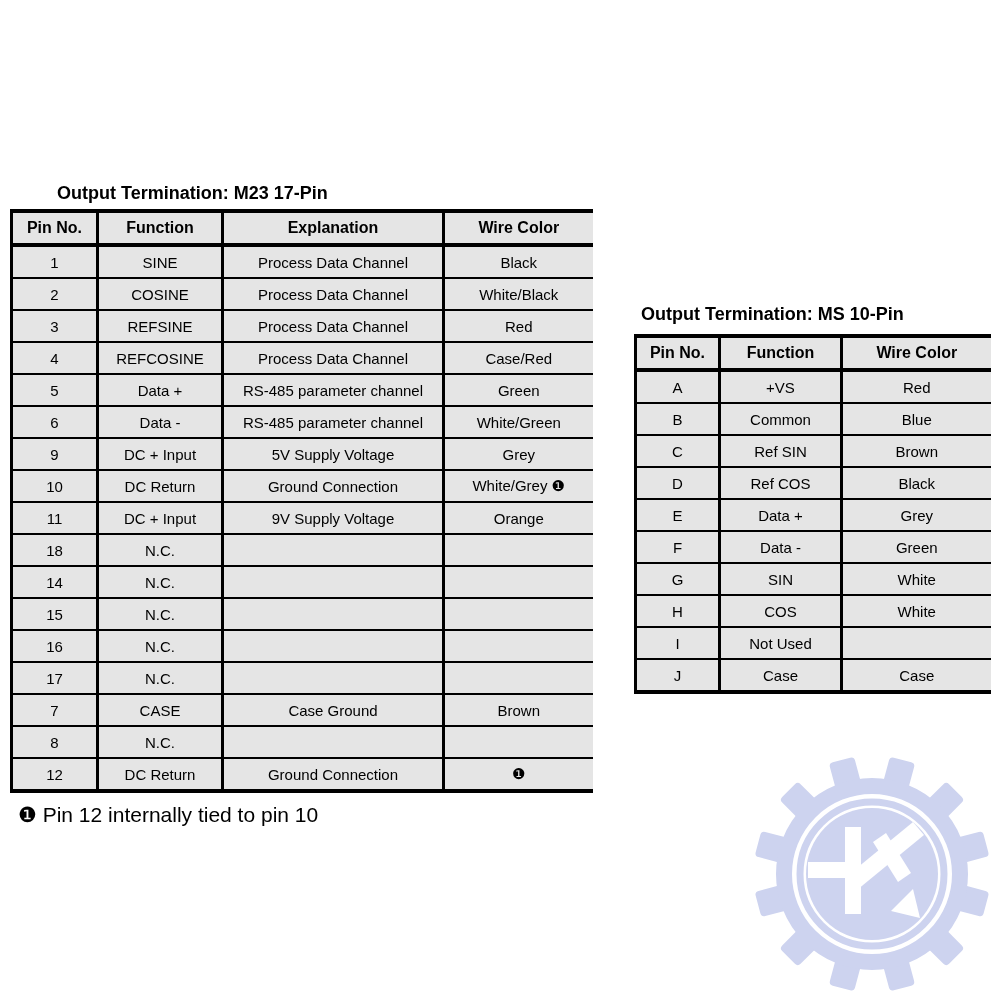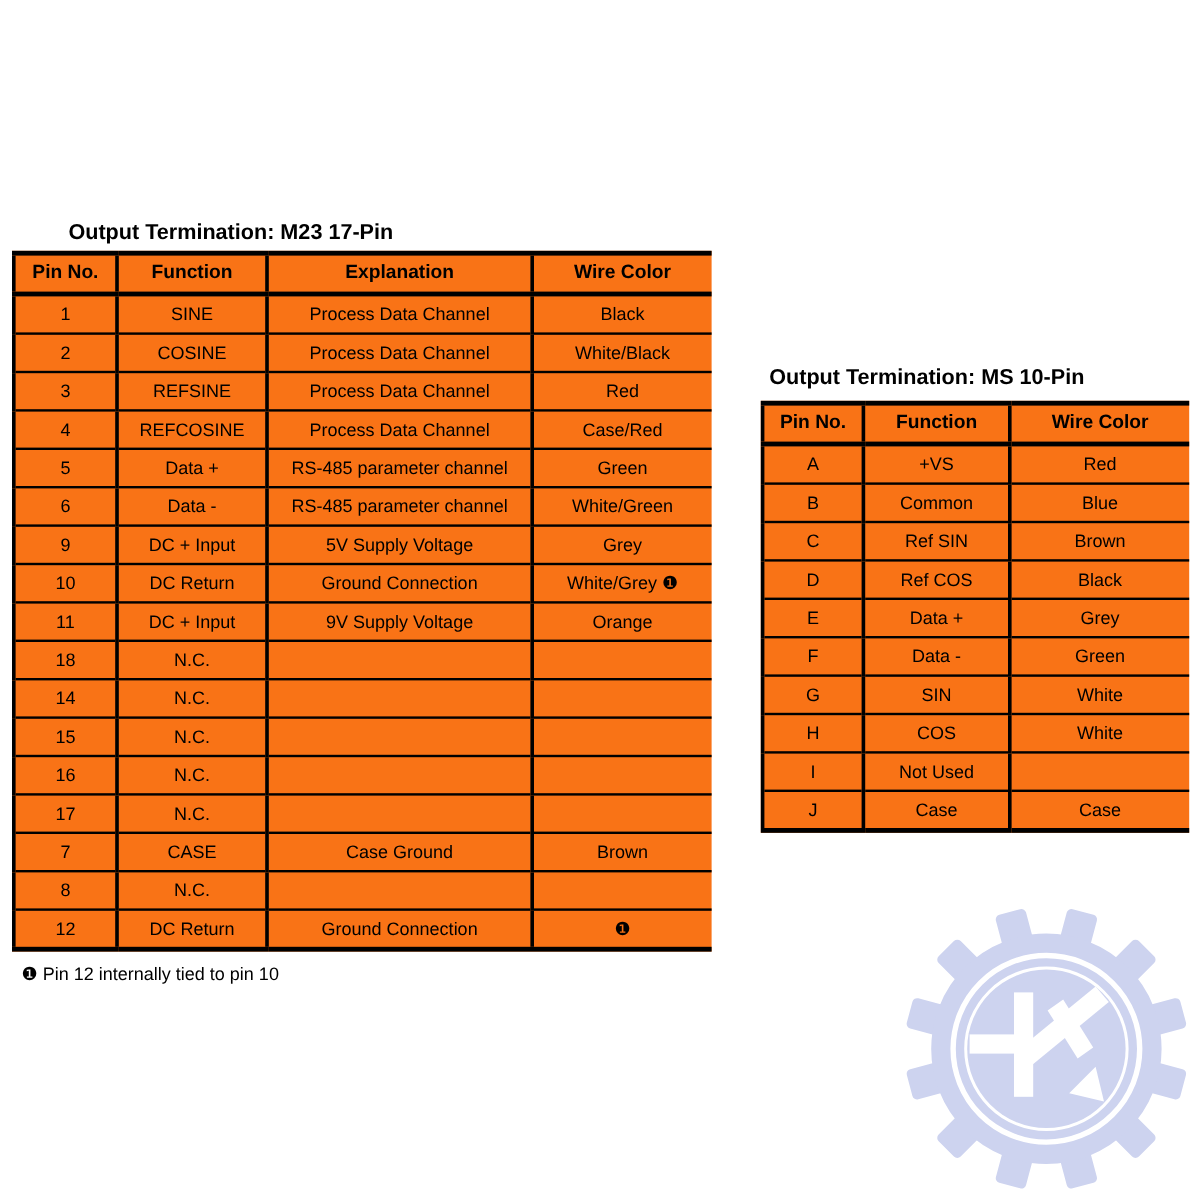--- a/index.html
+++ b/index.html
@@ -14,21 +14,21 @@
   .doc-title {
     position: absolute;
     font-size: 18px;
     font-weight: bold;
     white-space: nowrap;
   }
   table.pin-table {
     position: absolute;
     border-collapse: collapse;
     table-layout: fixed;
-    background: #f97316;
+    background: #e5e5e5;
   }
   table.pin-table th {
     border: 3px solid #000;
     border-top-width: 4px;
     border-bottom-width: 4px;
     font-size: 16px;
     font-weight: bold;
     height: 30px;
     padding: 0;
     text-align: center;
@@ -43,21 +43,21 @@
     padding: 0;
     text-align: center;
     vertical-align: middle;
     white-space: nowrap;
   }
   table.pin-table th:last-child,
   table.pin-table td:last-child { border-right: 0; }
   table.pin-table tbody tr:last-child td { border-bottom-width: 4px; }
   .footnote {
     position: absolute;
-    font-size: 15px;
+    font-size: 21px;
     white-space: nowrap;
   }
   #left-table  { left: 10px;  top: 209px; width: 581px; }
   #right-table { left: 634px; top: 334px; width: 355px; }
   #left-title  { left: 17px;  top: 183px; margin-left: 40px; }
   #right-title { left: 641px; top: 304px; }
   #left-footnote { left: 18px; top: 803px; }
   #watermark {
     position: absolute;
     left: 752px; top: 754px;

